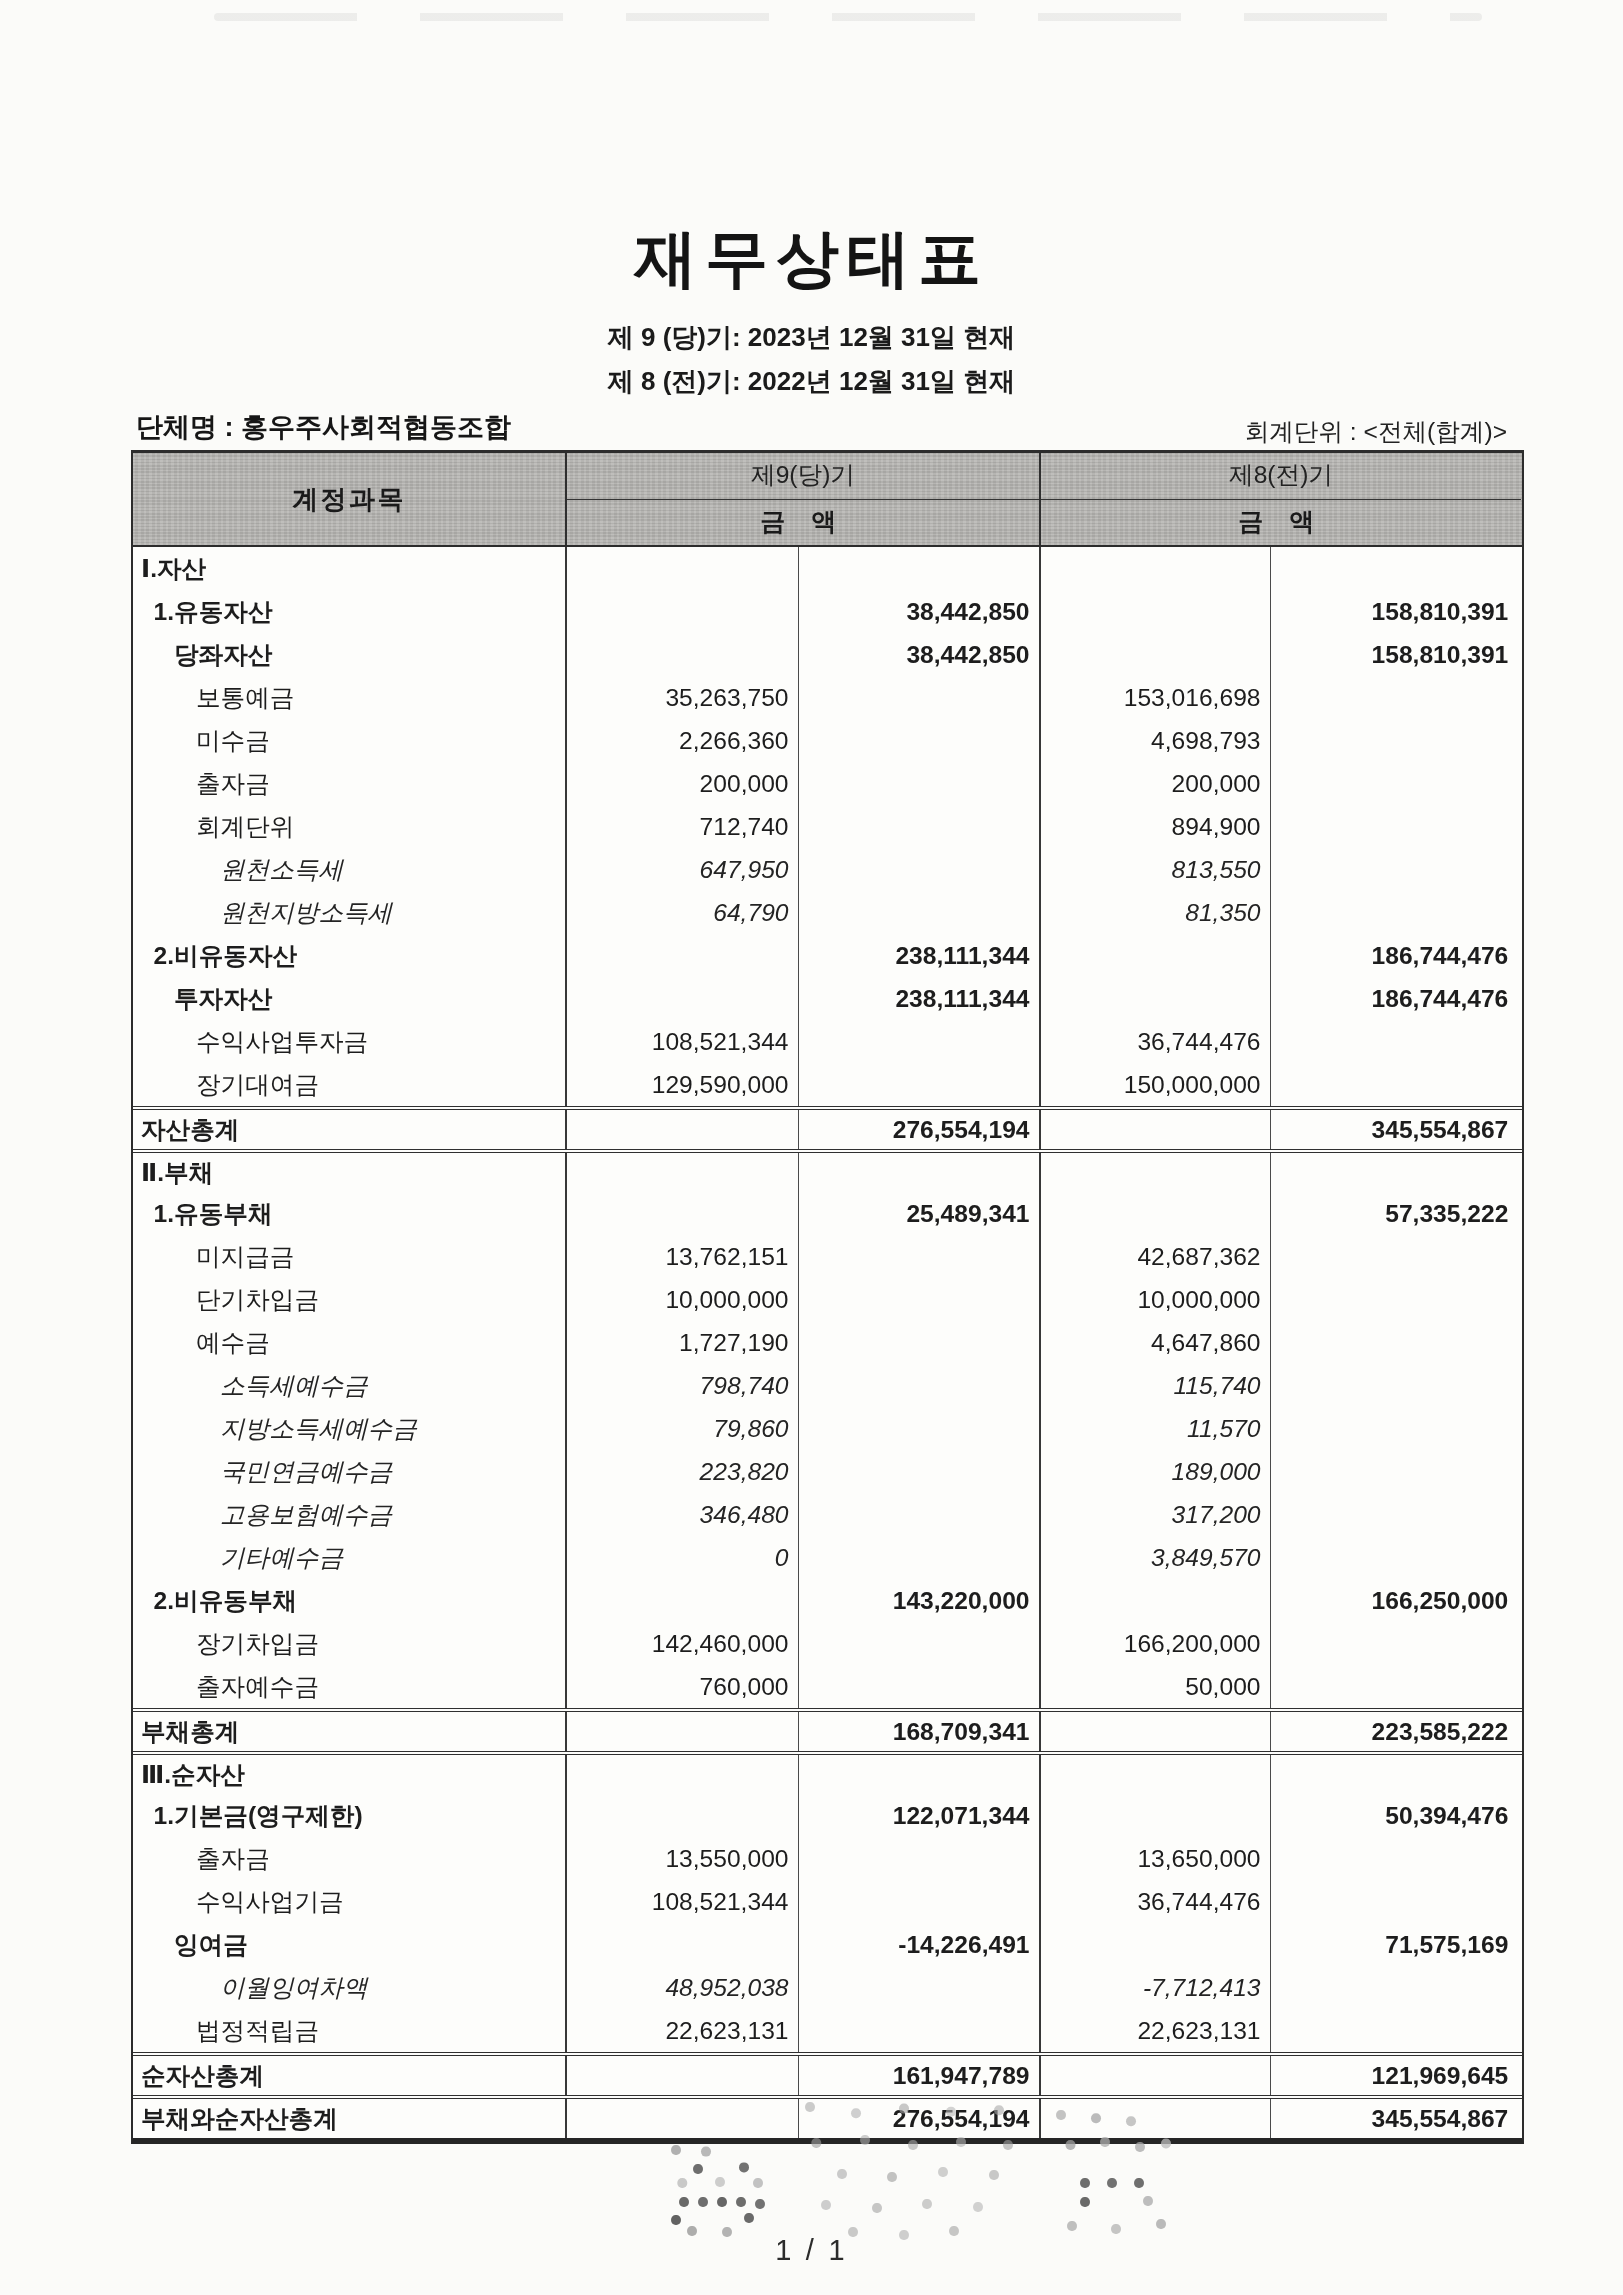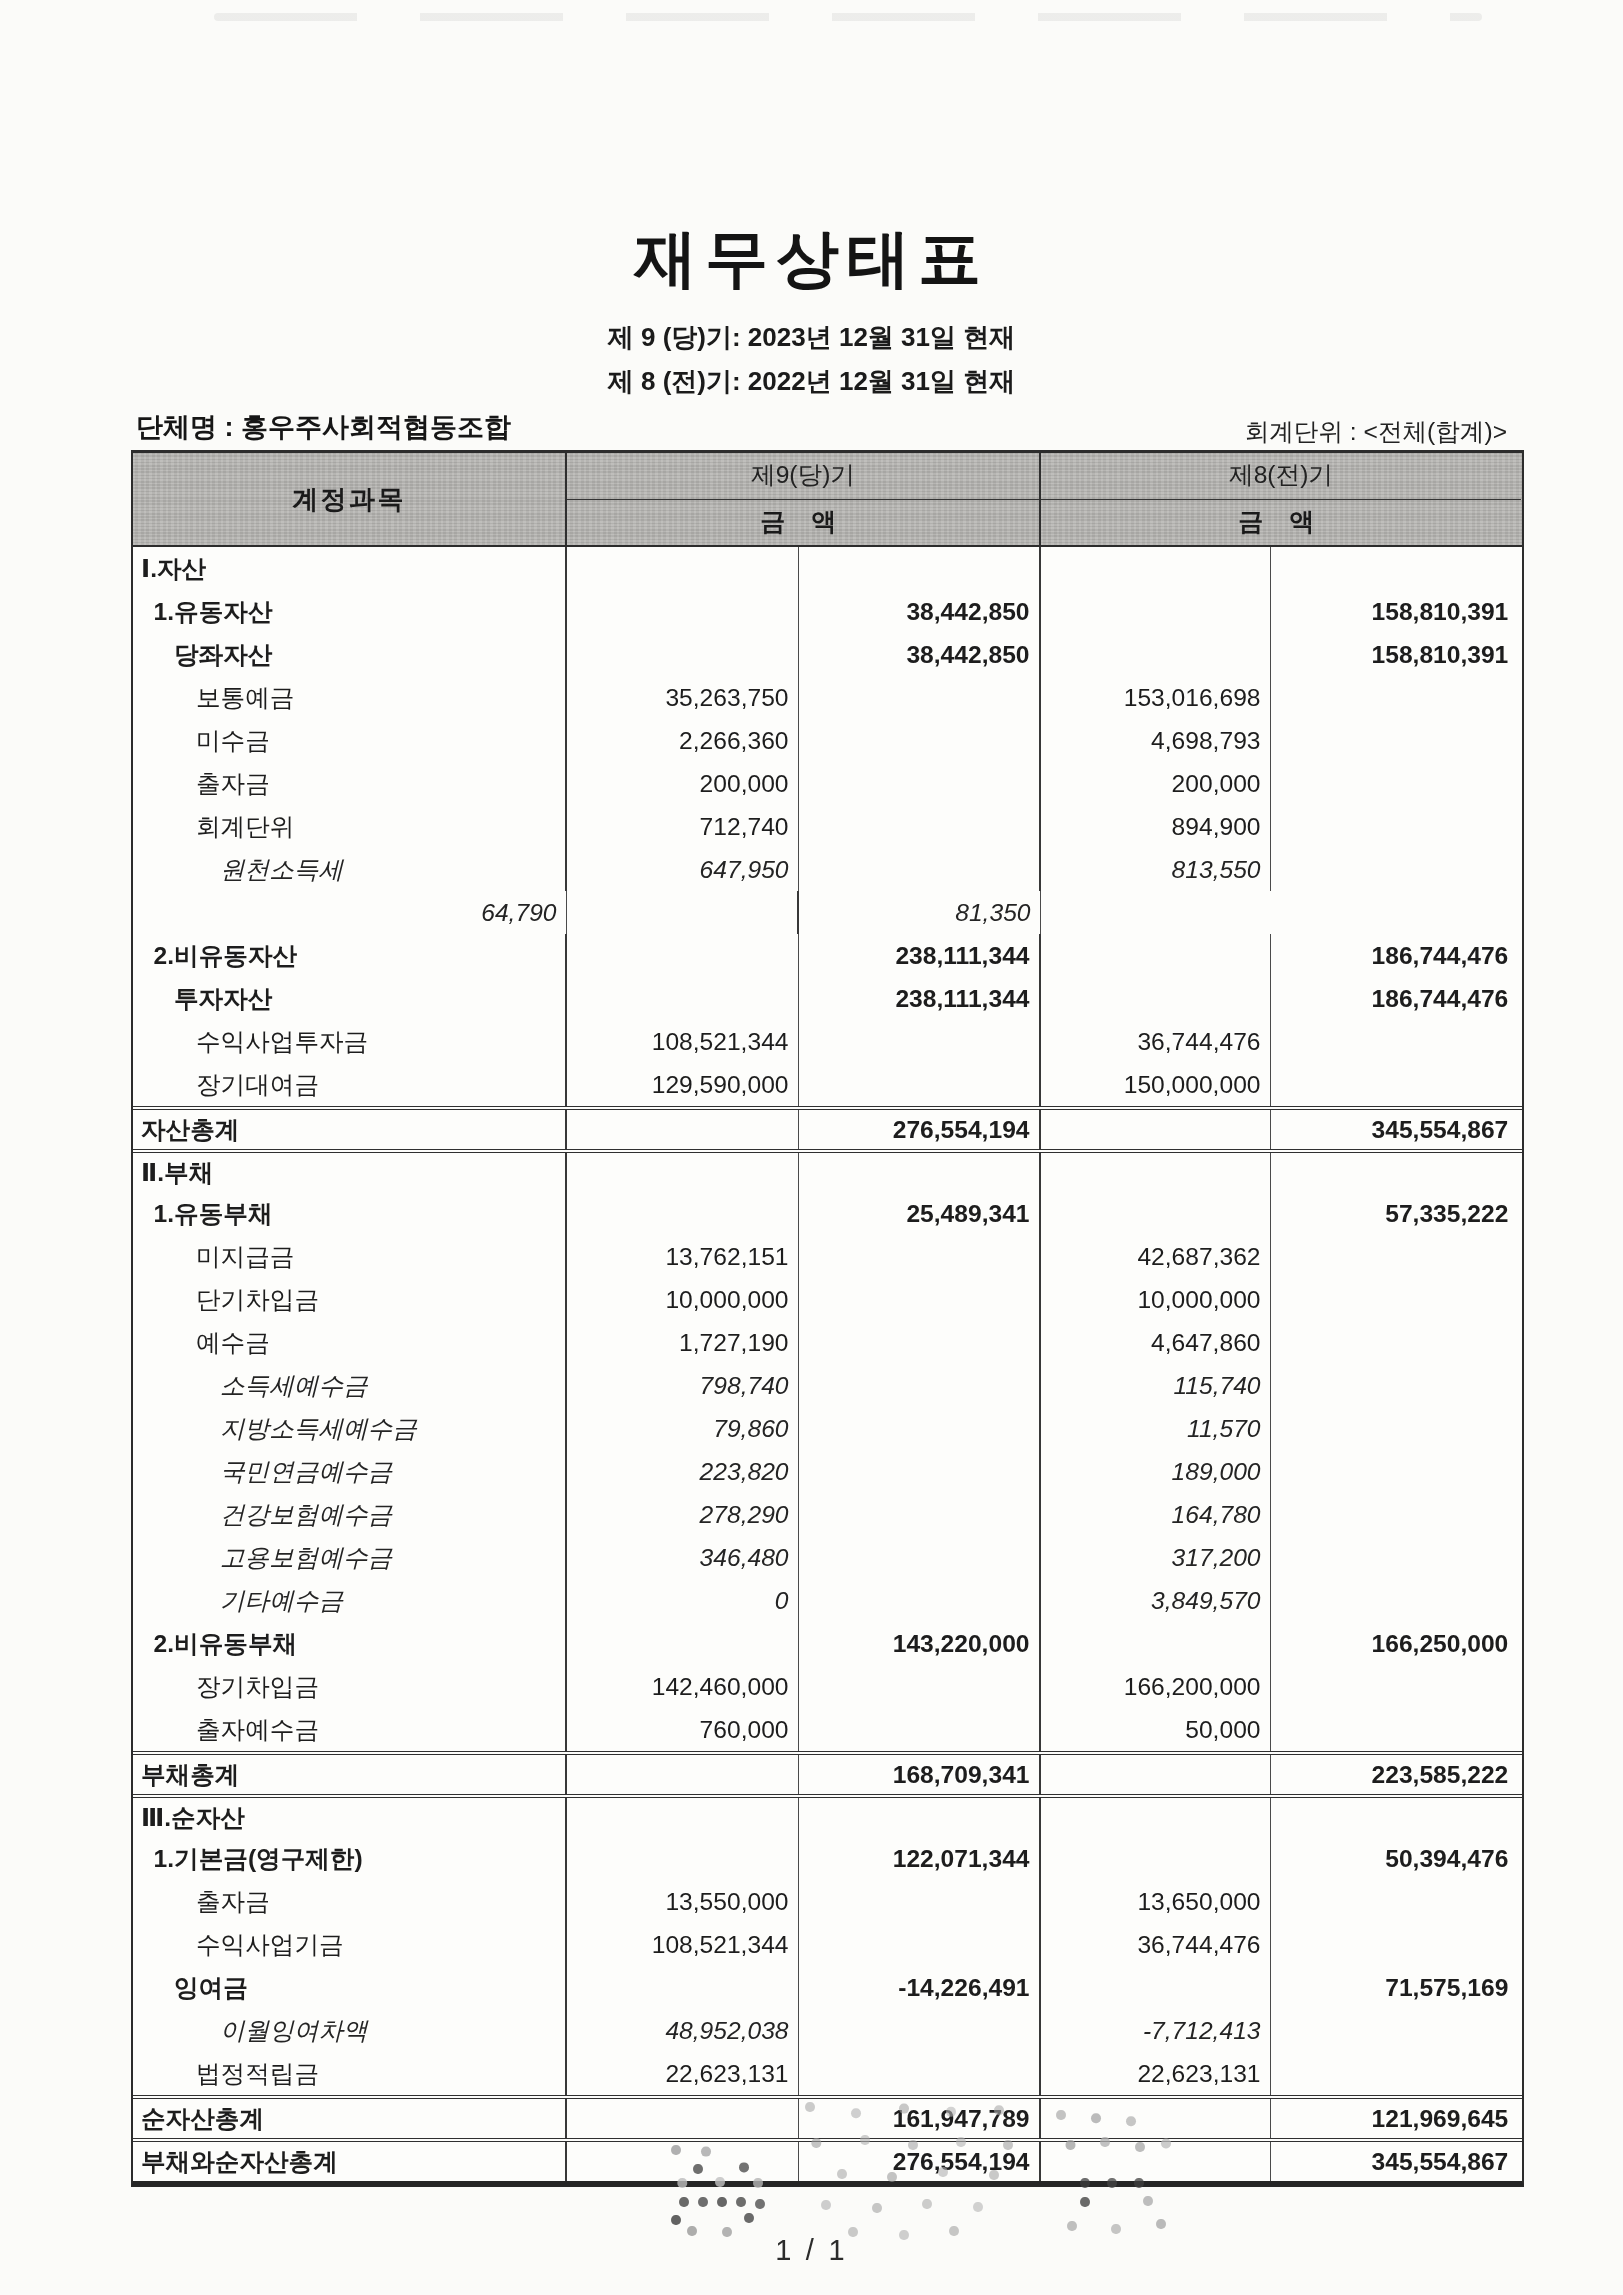--- a/index.html
+++ b/index.html
@@ -215,20 +215,21 @@
     <div class="cell cell-num cell-t8"></div>
   </div>
         <div class="row row-italic">
     <div class="cell cell-label" style="padding-left: 87px;">원천소득세</div>
     <div class="cell cell-num cell-d9">647,950</div>
     <div class="cell cell-num cell-t9"></div>
     <div class="cell cell-num cell-d8">813,550</div>
     <div class="cell cell-num cell-t8"></div>
   </div>
         <div class="row row-italic">
+    <div class="cell cell-label" style="padding-left: 87px;">원천지방소득세</div>
     <div class="cell cell-num cell-d9">64,790</div>
     <div class="cell cell-num cell-t9"></div>
     <div class="cell cell-num cell-d8">81,350</div>
     <div class="cell cell-num cell-t8"></div>
   </div>
         <div class="row row-bold">
     <div class="cell cell-label" style="padding-left: 20.6px;">2.비유동자산</div>
     <div class="cell cell-num cell-d9"></div>
     <div class="cell cell-num cell-t9">238,111,344</div>
     <div class="cell cell-num cell-d8"></div>
@@ -309,27 +310,20 @@
     <div class="cell cell-num cell-d9">79,860</div>
     <div class="cell cell-num cell-t9"></div>
     <div class="cell cell-num cell-d8">11,570</div>
     <div class="cell cell-num cell-t8"></div>
   </div>
         <div class="row row-italic">
     <div class="cell cell-label" style="padding-left: 87px;">국민연금예수금</div>
     <div class="cell cell-num cell-d9">223,820</div>
     <div class="cell cell-num cell-t9"></div>
     <div class="cell cell-num cell-d8">189,000</div>
-    <div class="cell cell-num cell-t8"></div>
-  </div>
-        <div class="row row-italic">
-    <div class="cell cell-label" style="padding-left: 87px;">건강보험예수금</div>
-    <div class="cell cell-num cell-d9">278,290</div>
-    <div class="cell cell-num cell-t9"></div>
-    <div class="cell cell-num cell-d8">164,780</div>
     <div class="cell cell-num cell-t8"></div>
   </div>
         <div class="row row-italic">
     <div class="cell cell-label" style="padding-left: 87px;">고용보험예수금</div>
     <div class="cell cell-num cell-d9">346,480</div>
     <div class="cell cell-num cell-t9"></div>
     <div class="cell cell-num cell-d8">317,200</div>
     <div class="cell cell-num cell-t8"></div>
   </div>
         <div class="row row-italic">

